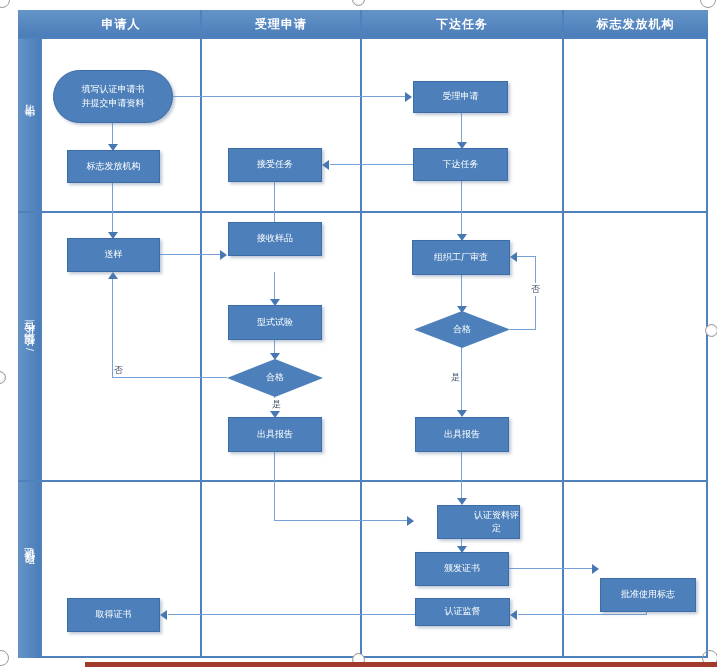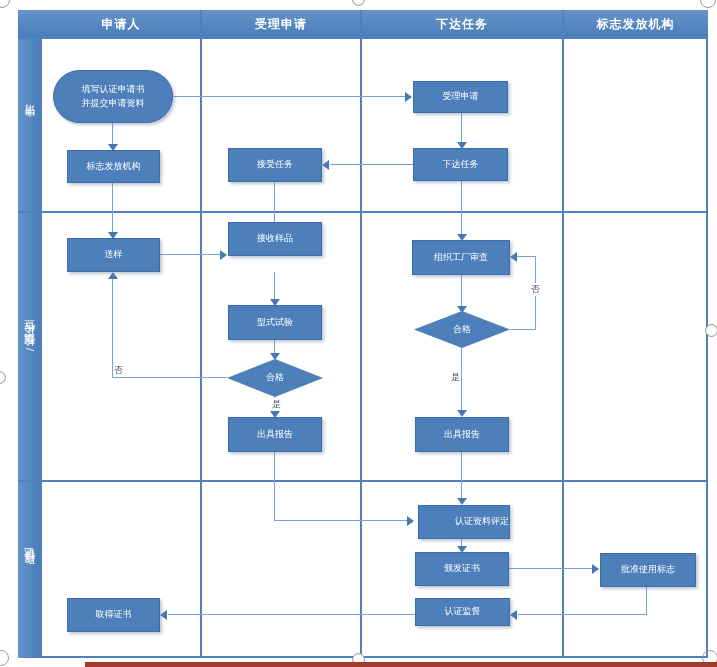--- a/index.html
+++ b/index.html
@@ -38,23 +38,23 @@
   #n-accept-app{left:413px;top:81px;width:95px;height:32px;}
   #n-assign{left:413px;top:148px;width:95px;height:33px;}
   #n-send{left:67px;top:238px;width:93px;height:34px;}
   #n-recv{left:228px;top:222px;width:94px;height:34px;}
   #n-type{left:228px;top:305px;width:94px;height:35px;}
   #n-qual1{left:227px;top:359px;width:96px;height:38px;}
   #n-report1{left:228px;top:417px;width:94px;height:35px;}
   #n-factory{left:412px;top:240px;width:98px;height:35px;}
   #n-qual2{left:414px;top:311px;width:96px;height:37px;}
   #n-report2{left:415px;top:417px;width:94px;height:35px;}
-  #n-eval{left:418px;top:505px;width:92px;height:34px;padding-left:36px;}
+  #n-eval{left:437px;top:505px;width:83px;height:34px;padding-left:36px;}
   #n-issue-cert{left:415px;top:552px;width:94px;height:34px;}
-  #n-approve{left:600px;top:553px;width:96px;height:34px;font-family:Liberation Serif, serif;}
+  #n-approve{left:600px;top:578px;width:96px;height:34px;font-family:Liberation Serif, serif;}
   #n-supervise{left:415px;top:598px;width:95px;height:28px;}
   #n-obtain{left:67px;top:598px;width:93px;height:34px;}
 
   
   .cl{background:#74a2d8;}
   .ar{width:0;height:0;border-style:solid;}
   .ar.d{border-width:7px 5px 0 5px;border-color:#4878b4 transparent transparent transparent;}
   .ar.u{border-width:0 5px 7px 5px;border-color:transparent transparent #4878b4 transparent;}
   .ar.l{border-width:5px 7px 5px 0;border-color:transparent #4878b4 transparent transparent;}
   .ar.r{border-width:5px 0 5px 7px;border-color:transparent transparent transparent #4878b4;}

